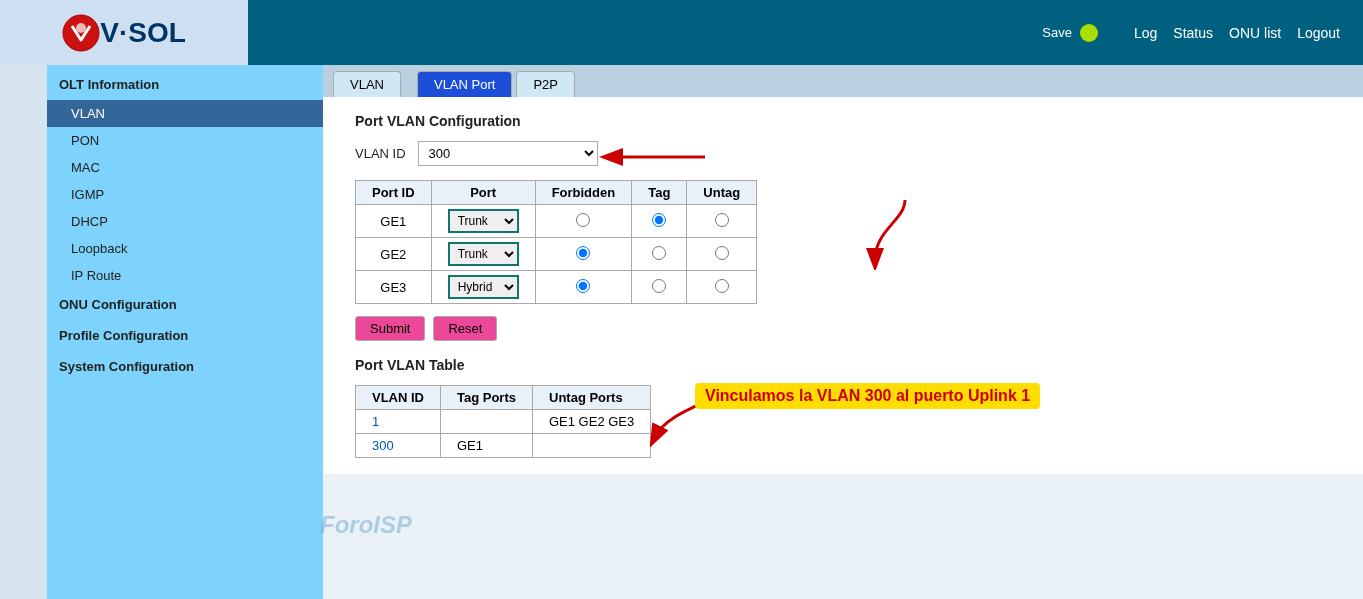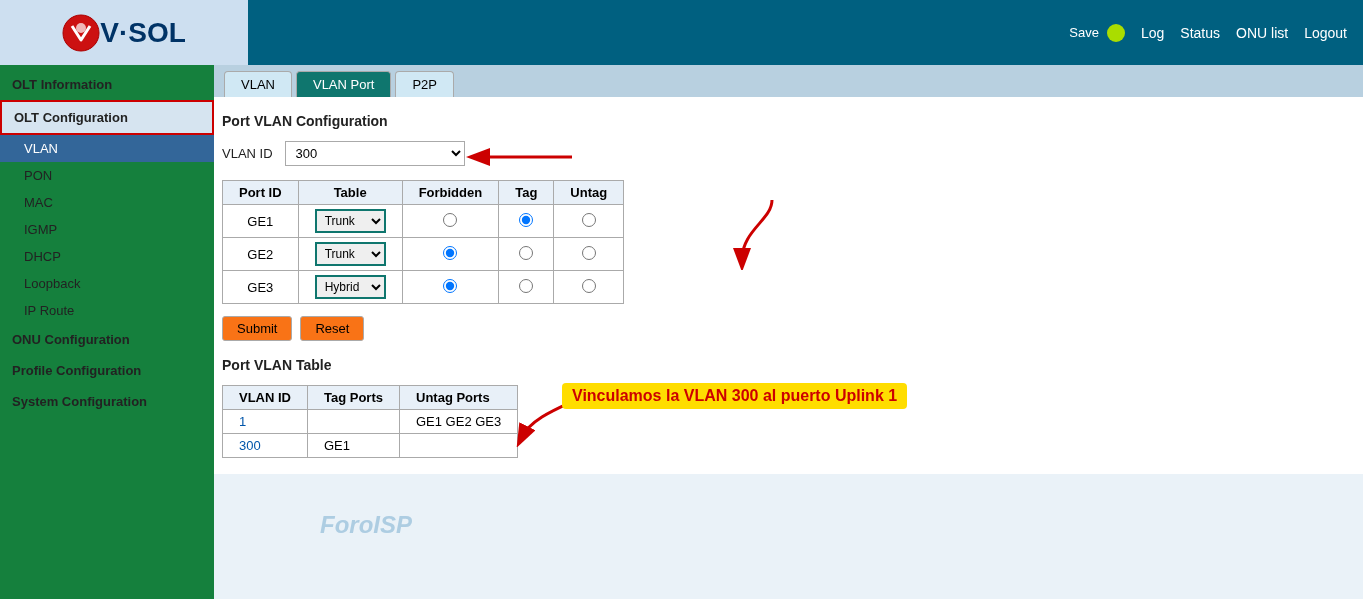--- a/index.html
+++ b/index.html
@@ -29,36 +29,37 @@
     }
     .logo-icon {
       width: 38px;
       height: 38px;
     }
     .header-right {
       flex: 1;
       display: flex;
       align-items: center;
       justify-content: flex-end;
-      padding-right: 16px;
-      gap: 16px;
+      padding-right: 23px;
+      gap: 36px;
       color: white;
     }
     .header-save { display: flex; align-items: center; gap: 8px; }
     .status-dot { width: 18px; height: 18px; background: #aadd00; border-radius: 50%; display: inline-block; }
     .header-nav { display: flex; gap: 16px; color: white; font-size: 14px; }
     .header-nav span { cursor: pointer; }
 
     
     #layout { display: flex; height: calc(599px - 65px); }
     #sidebar {
-      width: 214px;
-      background: #15803d;
+      width: 276px;
+      background: #7dd3fc;
       padding-top: 4px;
       flex-shrink: 0;
+      margin-left: 47px;
     }
     .sidebar-section {
       padding: 8px 12px;
       font-weight: bold;
       font-size: 13px;
       color: #222;
       cursor: pointer;
     }
     .sidebar-section.active-section {
       border: 2px solid #cc0000;
@@ -92,29 +93,30 @@
     .tab {
       padding: 5px 16px;
       background: #d0e8f4;
       border: 1px solid #aaa;
       border-bottom: none;
       cursor: pointer;
       font-size: 13px;
       border-radius: 4px 4px 0 0;
     }
     .tab.active {
-      background: #0f766e;
+      background: #1d4ed8;
       color: white;
+      margin-left: 12px;
     }
 
     
     .content-area {
       background: white;
       margin: 0;
-      padding: 16px 8px;
+      padding: 16px 32px;
     }
 
     .section-title {
       font-weight: bold;
       font-size: 14px;
       margin-bottom: 12px;
       color: #222;
     }
 
     
@@ -154,21 +156,21 @@
       font-size: 12px;
       border: 2px solid #0f766e;
     }
 
     
     .btn-row { display: flex; gap: 8px; margin-bottom: 16px; }
     .btn {
       padding: 4px 14px;
       font-size: 13px;
       border: 1px solid #aaa;
-      background: #f97316;
+      background: #ec4899;
       cursor: pointer;
       border-radius: 3px;
     }
 
     
     .pvlan-table {
       border-collapse: collapse;
     }
     .pvlan-table th, .pvlan-table td {
       border: 1px solid #aaa;
@@ -229,21 +231,20 @@
       <span>ONU list</span>
       <span>Logout</span>
     </div>
   </div>
 </div>
 
 <div id="layout">
 
   <div id="sidebar">
     <div class="sidebar-section">OLT Information</div>
-    <div class="sidebar-section active-section">OLT Configuration</div>
     <div class="sidebar-item active-item">VLAN</div>
     <div class="sidebar-item">PON</div>
     <div class="sidebar-item">MAC</div>
     <div class="sidebar-item">IGMP</div>
     <div class="sidebar-item">DHCP</div>
     <div class="sidebar-item">Loopback</div>
     <div class="sidebar-item">IP Route</div>
     <div class="sidebar-section">ONU Configuration</div>
     <div class="sidebar-section">Profile Configuration</div>
     <div class="sidebar-section">System Configuration</div>
@@ -279,21 +280,21 @@
           </svg>
         </div>
 
       </div>
 
       <div style="position:relative;">
         <table class="port-table">
           <thead>
             <tr>
               <th>Port ID</th>
-              <th>Table</th>
+              <th>Port</th>
               <th>Forbidden</th>
               <th>Tag</th>
               <th>Untag</th>
             </tr>
           </thead>
           <tbody>
 
             <tr>
               <td>GE1</td>
               <td>

